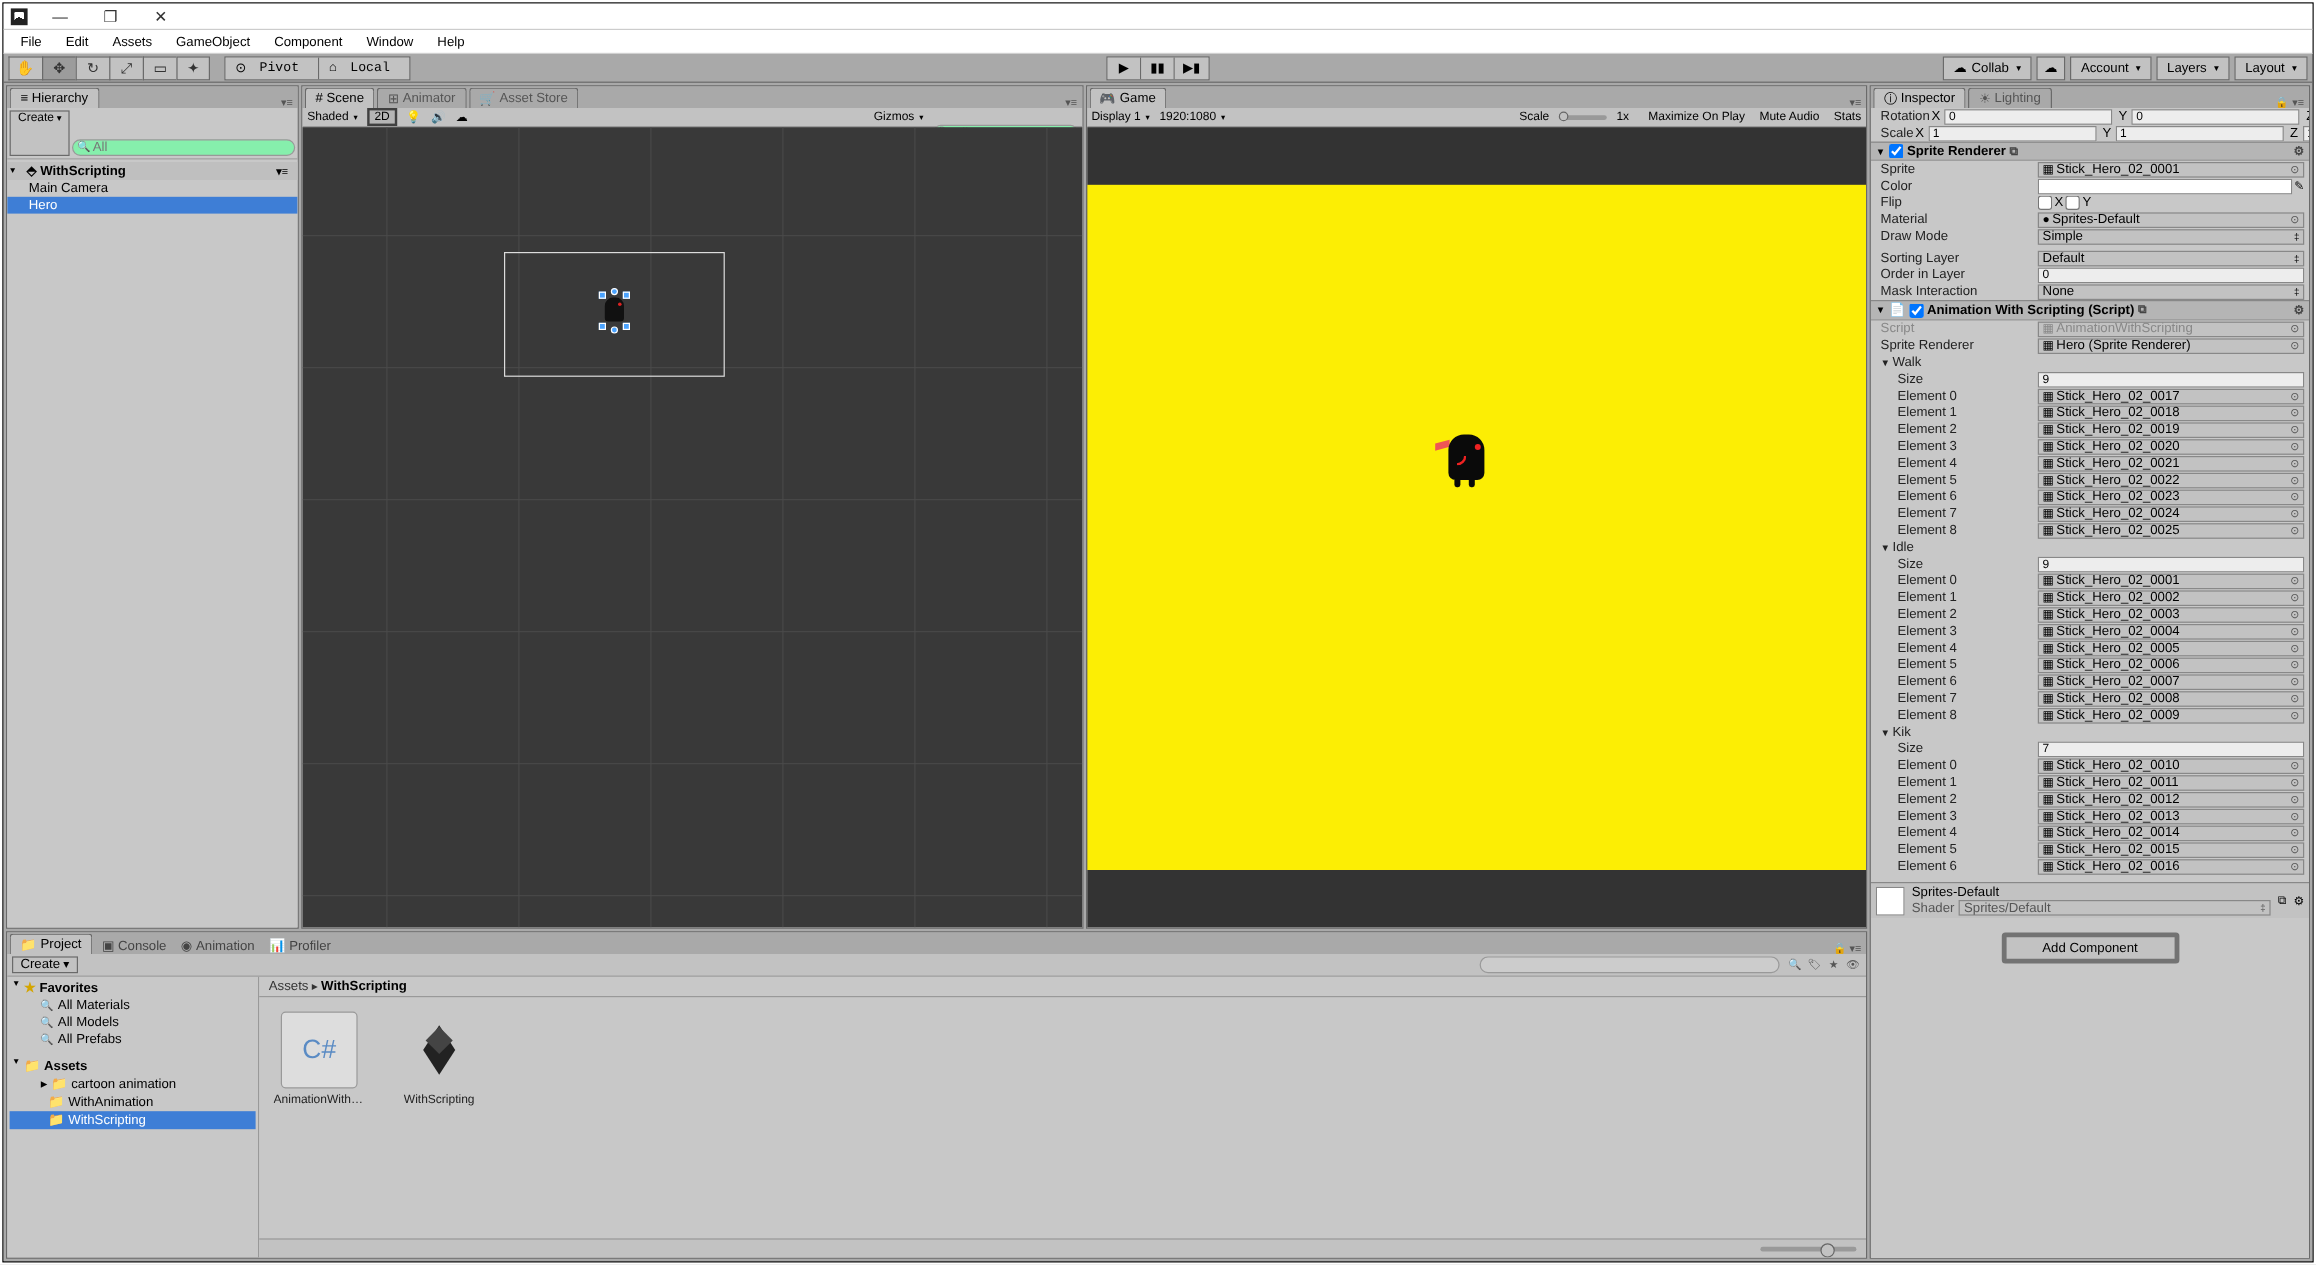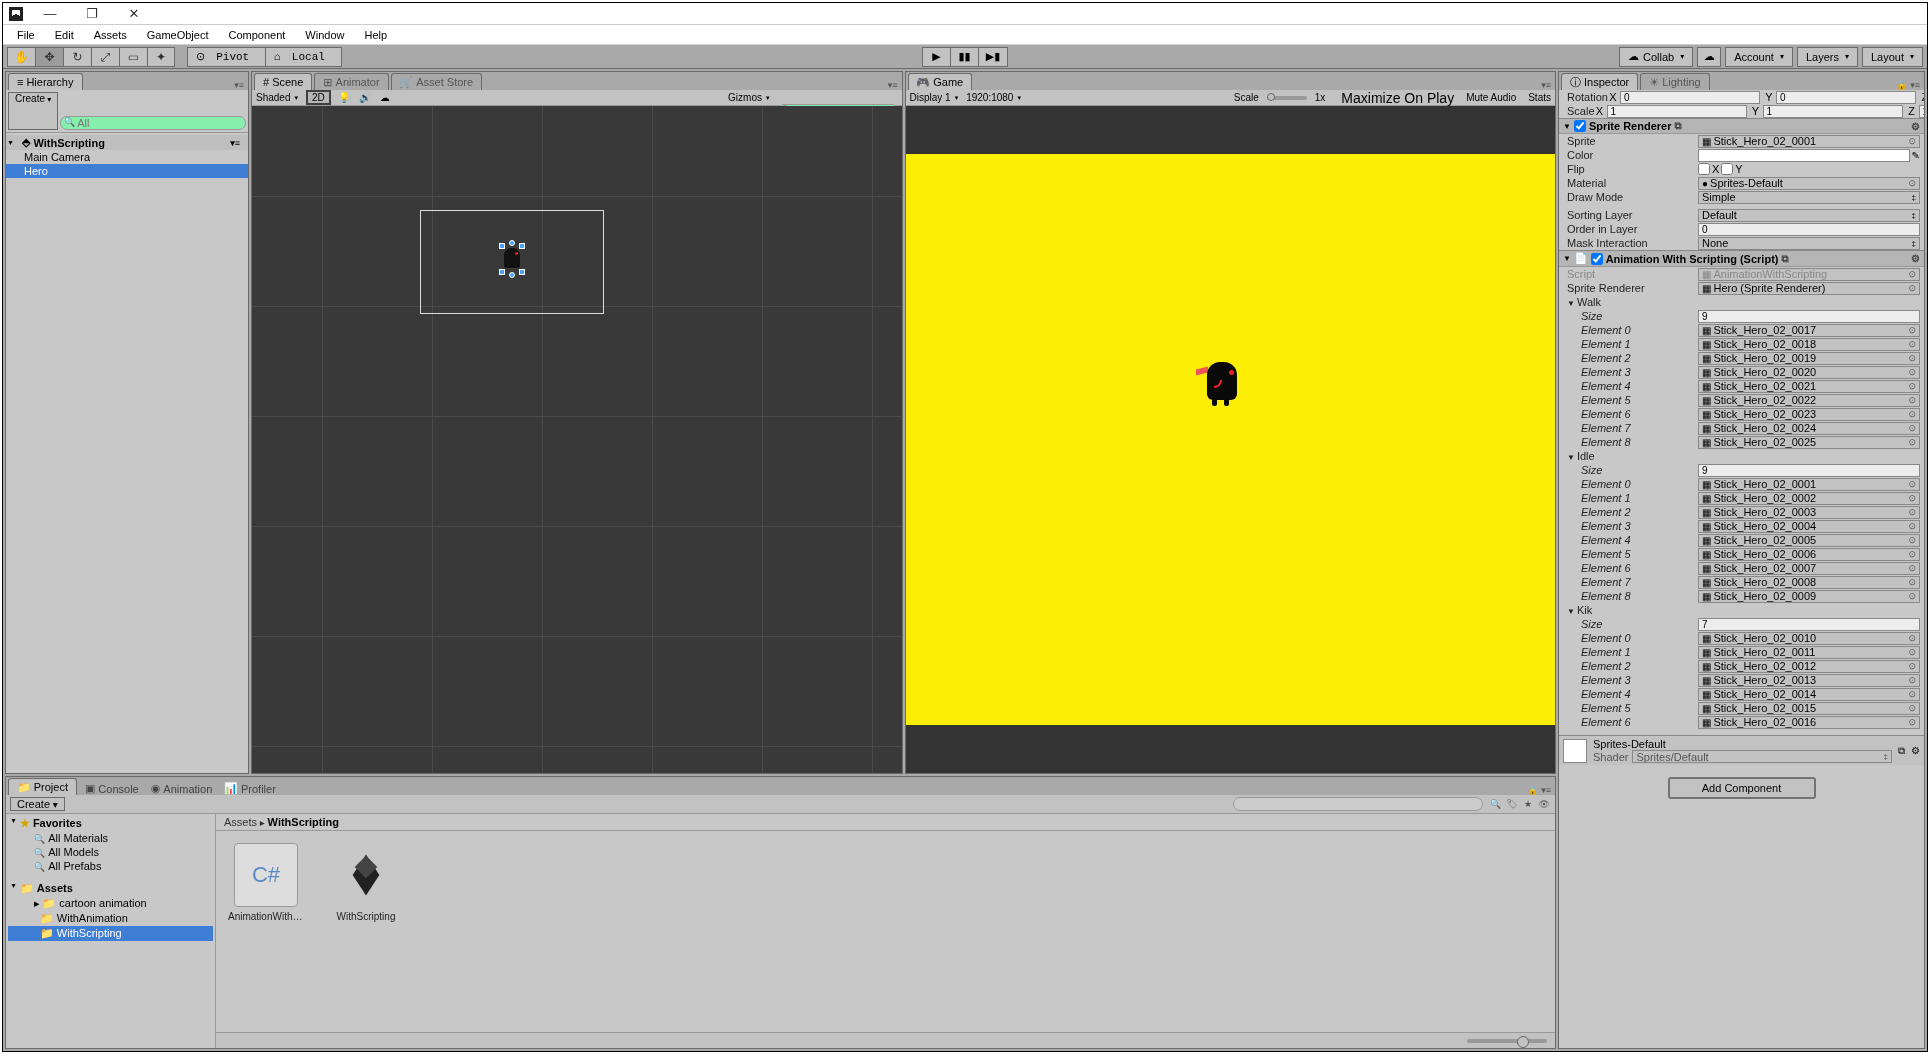--- a/index.html
+++ b/index.html
@@ -110,21 +110,21 @@
 
 
 .inspector-panel { grid-column:3; grid-row:1 / 3; }
 .insp-body { flex:1; overflow:auto; background:#c8c8c8; padding:0; position:relative;}
 .insp-body::-webkit-scrollbar { width:14px;}
 .insp-body::-webkit-scrollbar-thumb { background:#8a8a8a;}
 .insp-body::-webkit-scrollbar-track { background:#c2c2c2;}
 
 .insp-row { display:flex; align-items:center; padding:0 4px; height:14px; font-size:10px;}
 .insp-row .lbl { width:135px; padding-left:4px; color:#222;}
-.insp-row .lbl.indent { padding-left:18px;font-style:italic;}
+.insp-row .lbl.indent { padding-left:18px;}
 .insp-row .field { flex:1; display:flex; gap:2px; align-items:center;}
 .insp-input { background:#ededed; border:1px solid #888; padding:0 3px; height:13px; font-size:10px; flex:1;}
 .insp-ref { background:#c2c2c2; border:1px solid #888; padding:0 3px; height:13px; font-size:10px; flex:1; display:flex; align-items:center; gap:2px;}
 .insp-ref .circ { margin-left:auto; font-size:9px; color:#555;}
 .insp-drop { background:#c2c2c2; border:1px solid #888; padding:0 3px; height:13px; font-size:10px; flex:1; display:flex; align-items:center;}
 .insp-drop::after { content:"‡"; margin-left:auto; font-size:8px;}
 .insp-color { background:#fff; border:1px solid #888; height:13px; flex:1;}
 .insp-check { width:12px; height:12px;}
 
 .comp-header { background:#b5b5b5; border-top:1px solid #888; border-bottom:1px solid #999; padding:1px 4px; display:flex; align-items:center; gap:3px; font-weight:bold; font-size:11px;}
@@ -135,21 +135,21 @@
 .array-fold { font-size:8px; margin-right:2px;}
 
 .xyz { display:flex; gap:4px; flex:1;}
 .xyz .ax { display:flex; align-items:center; gap:2px; flex:1;}
 .xyz .ax span { width:10px; text-align:center;}
 
 .mat-footer { border-top:1px solid #888; background:#c2c2c2; padding:2px 4px; display:flex; align-items:center; gap:6px;}
 .mat-swatch { width:24px; height:24px; background:#fff; border:1px solid #888;}
 
 .add-comp-row { padding:12px 0; display:flex; justify-content:center;}
-.add-comp { width:148px; background:#c2c2c2; border:2px solid #737373; padding:3px 0; text-align:center; border-radius:3px;}
+.add-comp { width:148px; background:#c2c2c2; border:4px solid #737373; padding:3px 0; text-align:center; border-radius:3px;}
 
 .proj-tabs-extra { display:flex; gap:12px; padding-left:8px;}
 .proj-tabs-extra span { color:#444; font-size:11px; display:inline-flex; align-items:center; gap:3px;}
 
 .proj-toolbar { display:flex; align-items:center; padding:2px 4px; background:#c2c2c2; border-bottom:1px solid #999;}
 .proj-search { width:250px; background:#ccc; border:1px solid #999; border-radius:8px; height:14px; margin-left:auto; margin-right:6px;}
 .proj-tool-icons { display:flex; gap:2px;}
 .proj-tool-icons span { width:14px; height:14px; display:inline-flex; align-items:center; justify-content:center; font-size:9px; color:#555;}
 
 .lock-icon { margin-left:auto; font-size:9px; color:#555; padding-right:4px;}
@@ -279,21 +279,21 @@
           <span class="lock-icon">▾≡</span>
         </div>
         <div class="scene-toolbar">
           <span class="drop">Display 1</span>
           <span class="drop">1920:1080</span>
           <span style="margin-left:auto; font-size:10px;">Scale</span>
           <span style="width:40px; height:4px; background:#999; border-radius:2px; position:relative;">
               <span style="position:absolute;left:0;top:-3px;width:8px;height:8px;background:#c2c2c2;border:1px solid #666;border-radius:50%"></span>
             </span>
           <span style="font-size:10px;">1x</span>
-          <span style="font-size:14px; margin-left:8px;">Maximize On Play</span>
+          <span style="font-size:10px; margin-left:8px;">Maximize On Play</span>
           <span style="font-size:10px; margin-left:4px;">Mute Audio</span>
           <span style="font-size:10px; margin-left:4px;">Stats</span>
         </div>
         <div class="game-canvas">
           <div class="game-yellow">
             <div class="hero">
               <div class="scarf"></div>
               <div class="body"></div>
               <div class="eye"></div>
               <div class="mouth"></div>

